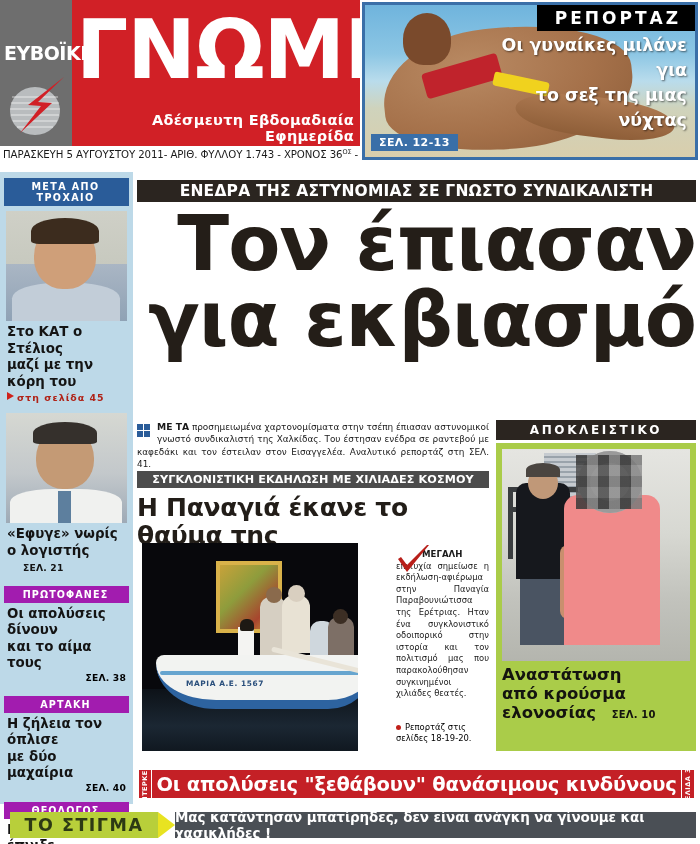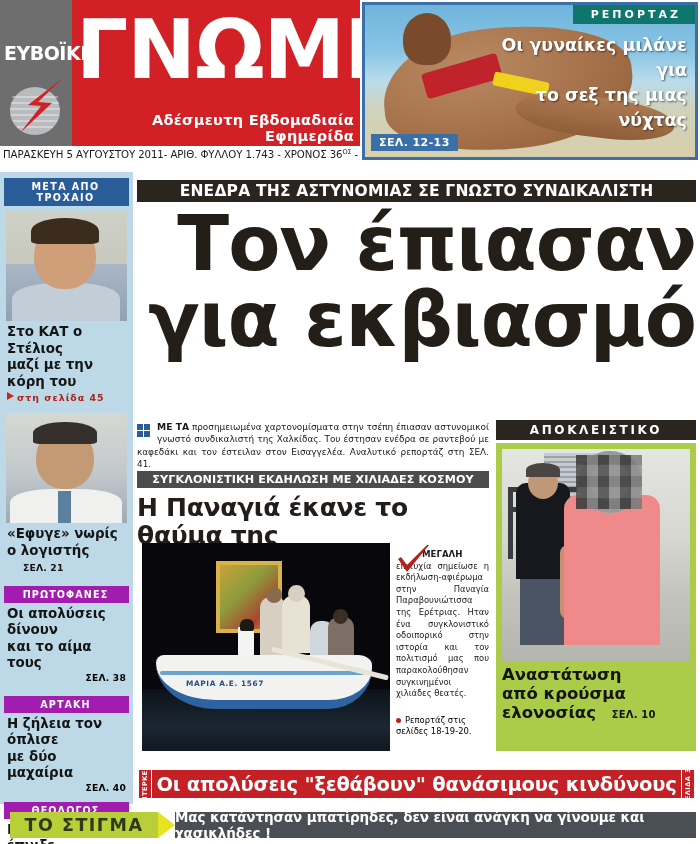--- a/index.html
+++ b/index.html
@@ -49,22 +49,22 @@
   .tp-leg   { position: absolute; left: 150px; top: 92px; width: 160px; height: 40px;
               background: linear-gradient(#ae7a52, #8e5e38);
               border-radius: 50%/60%; transform: rotate(7deg); }
   .tp-head  { position: absolute; left: 38px; top: 8px; width: 48px; height: 52px;
               background: #7a4a2c; border-radius: 52% 52% 44% 44%; }
   .tp-top   { position: absolute; left: 58px; top: 58px; width: 78px; height: 26px;
               background: #c0232c; border-radius: 4px; transform: rotate(-16deg); }
   .tp-bot   { position: absolute; left: 128px; top: 72px; width: 56px; height: 14px;
               background: #f0d21e; border-radius: 3px; transform: rotate(12deg); }
   .tp-badge {
-    position: absolute; right: 0; top: 0; background: #0f766e;
-    color: #ffffff; font-weight: bold; font-size: 11px; letter-spacing: 3px;
+    position: absolute; right: 0; top: 0; background: #000000;
+    color: #ffffff; font-weight: bold; font-size: 17px; letter-spacing: 3px;
     padding: 3px 14px 3px 18px;
   }
   .tp-head2 {
     position: absolute; right: 8px; top: 28px; width: 196px;
     color: #ffffff; font-weight: bold; font-size: 17.5px; line-height: 25px;
     text-align: right; text-shadow: 1px 1px 2px rgba(0,0,0,.55);
   }
   .tp-sel {
     position: absolute; left: 6px; bottom: 6px; background: #3a6fa8;
     color: #ffffff; font-weight: bold; font-size: 11px; padding: 2px 8px;
@@ -135,21 +135,21 @@
     position: absolute; left: 137px; top: 471px; width: 352px; height: 17px;
     background: #4c4c4c; color: #ffffff; font-weight: bold; font-size: 11.2px;
     letter-spacing: 0.1px; text-align: center; line-height: 17px;
   }
   .head2 {
     position: absolute; left: 137px; top: 494px; width: 352px;
     color: #221d18; font-weight: bold; font-size: 25px; line-height: 28px;
     letter-spacing: -0.3px;
   }
   
-  .boat { position: absolute; left: 142px; top: 543px; width: 248px; height: 208px;
+  .boat { position: absolute; left: 142px; top: 543px; width: 216px; height: 208px;
           background: #060608; overflow: hidden; }
   .b-sky   { position: absolute; inset: 0; background: #08080c; }
   .b-water { position: absolute; left: 0; bottom: 0; width: 100%; height: 62px;
              background: linear-gradient(#0d1218, #1b2733 60%, #101820); }
   .b-hull  { position: absolute; left: 14px; top: 112px; width: 216px; height: 54px;
              background: #f2f3f1; border-radius: 8px 14px 44px 60px/8px 10px 40px 46px;
              border-bottom: 9px solid #2d63a0; }
   .b-stripe{ position: absolute; left: 18px; top: 128px; width: 204px; height: 4px;
              background: #67a5cf; border-radius: 2px; }
   .b-name  { position: absolute; left: 44px; top: 136px; color: #2a4f7c;
@@ -178,21 +178,21 @@
            background: #1d1914; border-radius: 6px 6px 2px 2px; }
   .b-oar { position: absolute; left: 128px; top: 118px; width: 120px; height: 5px;
            background: #e9e4d8; transform: rotate(14deg); border-radius: 2px; }
 
   
   .sidecol { position: absolute; left: 396px; top: 549px; width: 93px; }
   .check { position: absolute; left: 0px; top: -4px; width: 34px; height: 34px; }
   .sc-txt { font-size: 8.4px; line-height: 11.6px; color: #1b1b1b; text-align: justify; }
   .sc-txt b { font-size: 8.6px; }
   .sc-ind { text-indent: 26px; }
-  .sc-bullet { margin-top: 15px; font-size: 8.4px; line-height: 11.6px; }
+  .sc-bullet { margin-top: 22px; font-size: 8.4px; line-height: 11.6px; }
   .sc-dot { display: inline-block; width: 5px; height: 5px; background: #c0201a;
             border-radius: 50%; margin-right: 4px; }
 
   
   .excl-head {
     position: absolute; left: 496px; top: 420px; width: 200px; height: 20px;
     background: #2b2520; color: #ffffff; font-weight: bold; font-size: 12px;
     letter-spacing: 2.6px; text-align: center; line-height: 20px;
   }
   .excl-box { position: absolute; left: 496px; top: 443px; width: 200px; height: 308px;

